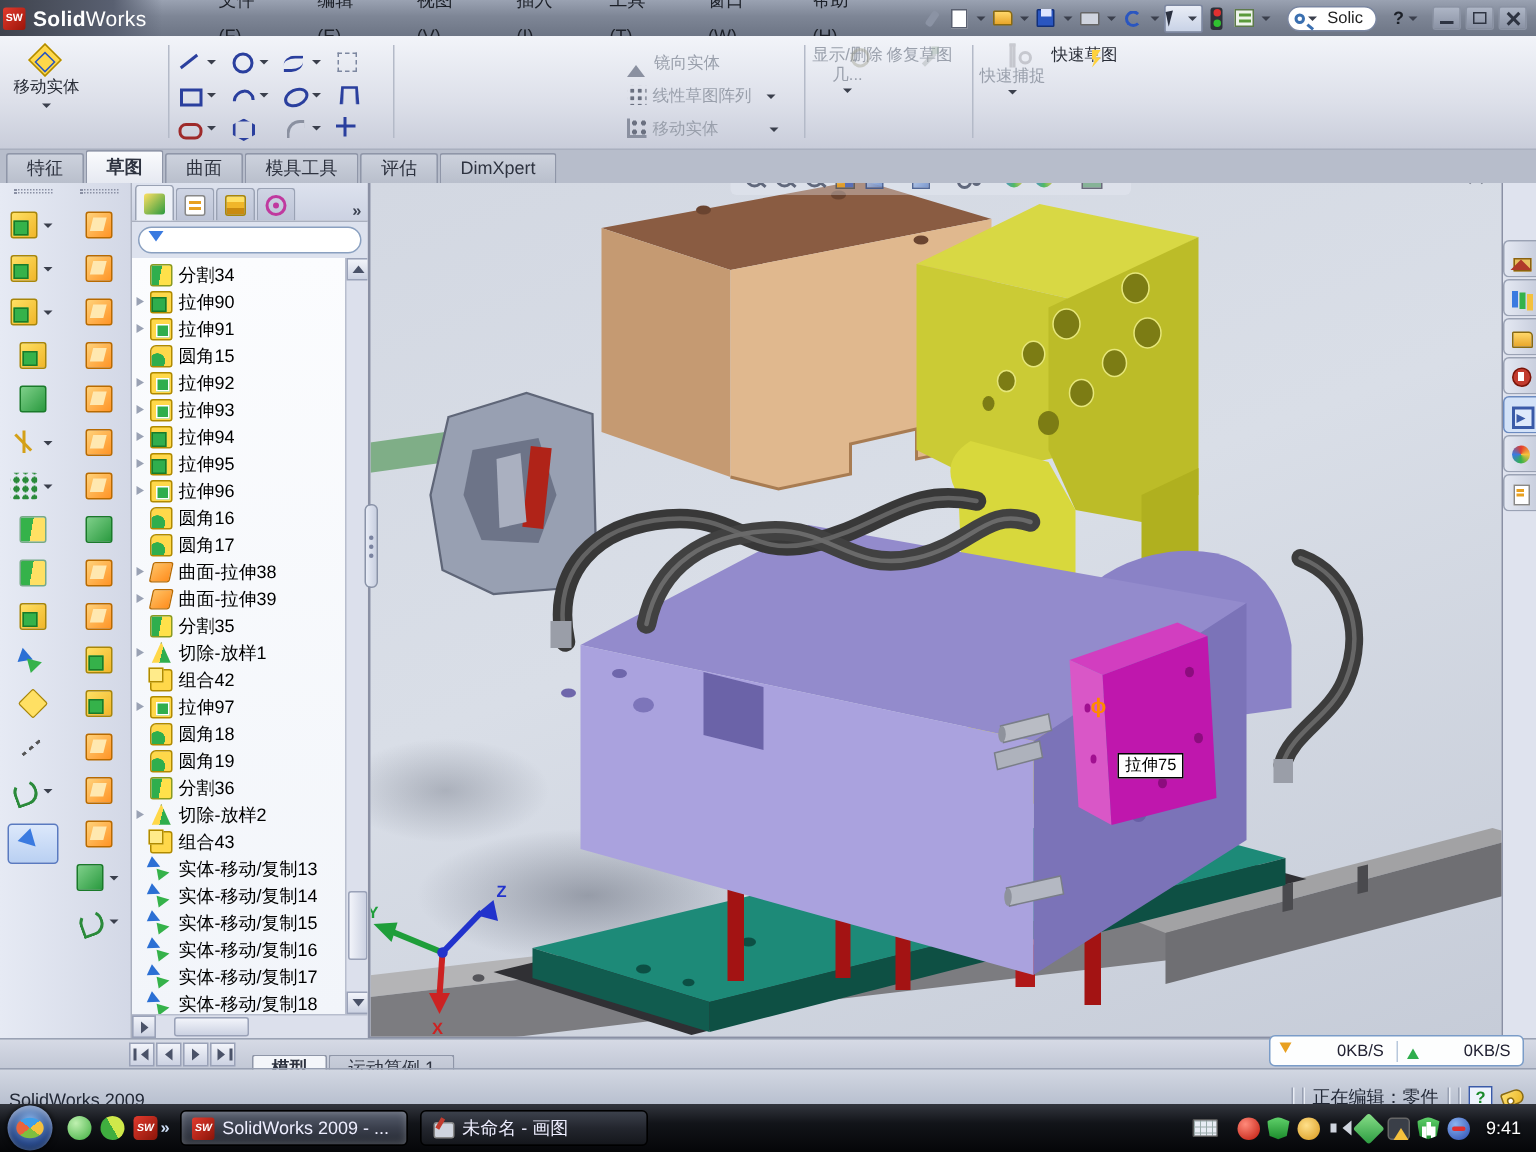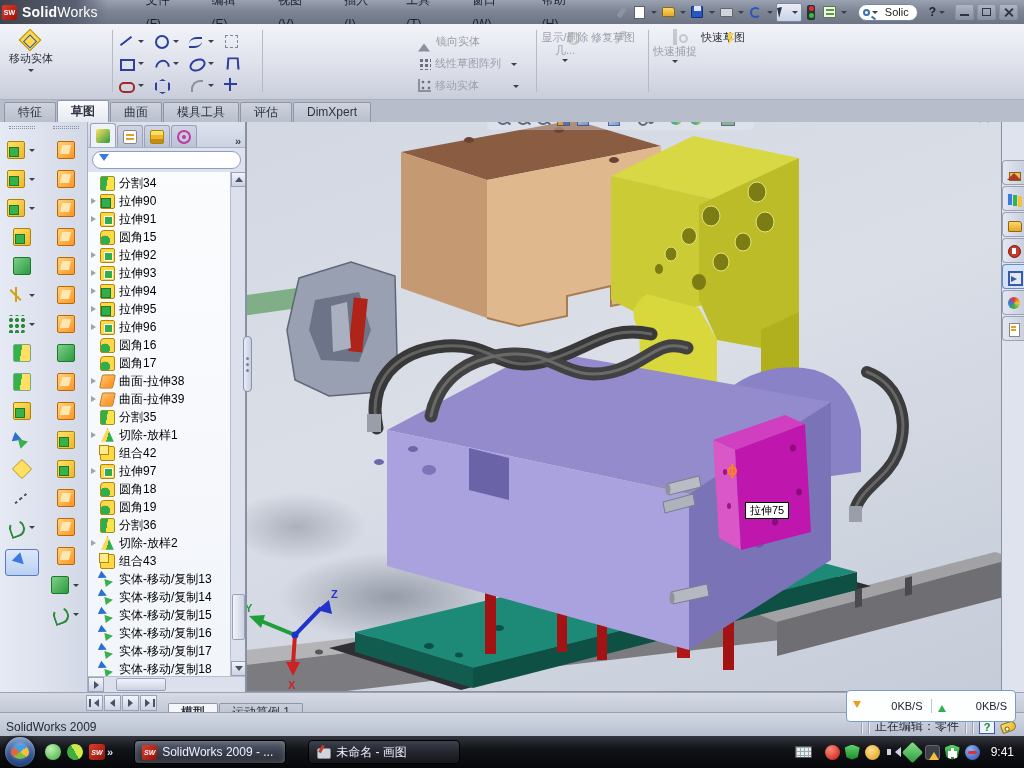--- a/index.html
+++ b/index.html
@@ -224,48 +224,48 @@
   .tp-app::before{content:"";position:absolute;left:1px;top:1px;width:12px;height:12px;border-radius:50%;background:conic-gradient(#e23b2e,#f5c13d,#35b24a,#3a7ae0,#e23b2e)}
   .tp-props::before{content:"";position:absolute;left:2px;top:1px;width:9px;height:12px;background:#fff;border:1px solid #888}
   .tp-props::after{content:"";position:absolute;left:4px;top:4px;width:5px;height:2px;background:#e8a020;box-shadow:0 3px 0 #e8a020}
 
   
   #doctabs{position:absolute;left:0;top:692px;width:1024px;height:20px;background:linear-gradient(#d6dae5,#c2c8d6);border-top:1px solid #9aa2b4;display:flex;align-items:center}
   .navb{width:17px;height:16px;background:linear-gradient(#f2f4fa,#ccd2e2);border:1px solid #9aa2b8;display:flex;align-items:center;justify-content:center;margin-right:1px}
   .navb .bar{width:2px;height:8px;background:#4a5268;margin-right:1px}
   .dtab{height:18px;line-height:17px;padding:0 12px;font-size:12px;color:#2e3340;background:linear-gradient(#c9cedb,#b9bfcc);border:1px solid #8f96a8;border-bottom:none;margin-right:1px;border-radius:2px 2px 0 0}
   .dtab.active{background:#f4f6fa;font-weight:bold}
-  #network-widget{position:absolute;left:846px;top:690px;width:170px;height:32px;background:#fdfefe;border:1px solid #7a9cc8;border-radius:4px;display:flex;align-items:center;z-index:10;font-size:11px;color:#223}
+  #network-widget{position:absolute;left:846px;top:690px;width:170px;height:21px;background:#fdfefe;border:1px solid #7a9cc8;border-radius:4px;display:flex;align-items:center;z-index:10;font-size:11px;color:#223}
   .nw-cell{flex:1;display:flex;align-items:center;justify-content:space-between;padding:0 8px 0 6px}
   .nw-div{width:1px;height:14px;background:#b8c8dc}
   .nw-down{width:0;height:0;border:4px solid transparent;border-top:7px solid #e8a020}
   .nw-up{width:0;height:0;border:4px solid transparent;border-bottom:7px solid #2fae4d}
 
   
-  #statusbar{position:absolute;left:0;top:712px;width:1024px;height:28px;background:linear-gradient(#d2d7e2,#b4bccc);border-top:1px solid #98a0b2;display:flex;align-items:center;font-size:12px;color:#222836}
+  #statusbar{position:absolute;left:0;top:712px;width:1024px;height:28px;background:linear-gradient(#d2d7e2,#b4bccc);border-top:1px solid #98a0b2;display:flex;align-items:flex-end;font-size:12px;color:#222836}
   #sb-left{padding-left:6px}
   #sb-right{margin-left:auto;display:flex;align-items:center;gap:6px;padding-right:8px}
   .sbsep{width:1px;height:14px;background:#98a0b2;box-shadow:1px 0 0 #e8ecf4}
   #sb-help{width:16px;height:15px;border:1px solid #3a5aa8;background:#eef3fc;color:#1a8a2a;font-weight:bold;font-size:11px;text-align:center;line-height:14px}
   .tagic{width:15px;height:10px;background:linear-gradient(135deg,#ffe06a,#e8b62a);border:1px solid #8a6a10;border-radius:2px 5px 5px 2px;position:relative;transform:rotate(-20deg)}
   .tagic::after{content:"";position:absolute;left:2px;top:3px;width:3px;height:3px;background:#fff;border:1px solid #8a6a10;border-radius:50%}
 
   
   #taskbar{position:absolute;left:0;top:736px;width:1024px;height:32px;background:linear-gradient(#33363e,#121419 40%,#050608);display:flex;align-items:center}
   #startorb{width:30px;height:30px;border-radius:50%;margin-left:5px;position:relative;flex:none;
     background:radial-gradient(circle at 50% 35%,#8ab4e8,#2a4a8a 60%,#12243f);box-shadow:inset 0 2px 4px rgba(255,255,255,.5),0 0 4px #000}
   #startorb .flag{position:absolute;left:7px;top:7px;width:16px;height:16px;border-radius:50%;overflow:hidden;
     background:conic-gradient(from 0deg,#f5c13d 0 25%,#7fbf3f 25% 50%,#e8643d 50% 75%,#3f9fe8 75%);transform:rotate(45deg) skew(-8deg,-8deg)}
   #quicklaunch{display:flex;align-items:center;gap:6px;margin-left:10px}
   .ql{width:16px;height:16px;border-radius:3px}
   .ql-messenger{border-radius:50%;background:radial-gradient(circle at 35% 30%,#bff0b0,#3fae3f)}
   .ql-thunder{border-radius:50%;background:conic-gradient(#cfe84a 0 50%,#3fae3f 50%);transform:rotate(-30deg)}
   .ql-sw{background:linear-gradient(135deg,#e23b2e,#8a1408);color:#fff;font-size:7px;font-weight:bold;display:flex;align-items:center;justify-content:center}
   #ql-chev{color:#cfe0f8;font-weight:bold;font-size:11px;letter-spacing:-1px;margin-left:2px}
-  .taskbtn{height:24px;min-width:152px;max-width:156px;margin-left:22px;border-radius:4px;border:1px solid #000;
+  .taskbtn{height:24px;min-width:152px;max-width:156px;margin-left:8px;border-radius:4px;border:1px solid #000;
     background:linear-gradient(#3c414c,#23262e 50%,#15171c);display:flex;align-items:center;gap:5px;padding:0 7px;color:#eef;font-size:12px;overflow:hidden}
   .taskbtn.active{background:linear-gradient(#596070,#3a3f4c 50%,#262a33);box-shadow:inset 0 0 6px rgba(255,255,255,.25)}
   .taskbtn .lbl{white-space:nowrap;overflow:hidden;text-overflow:ellipsis}
   .tb-ic{width:15px;height:15px;flex:none}
   .tb-sw{background:linear-gradient(135deg,#e23b2e,#8a1408);border-radius:2px;color:#fff;font-size:7px;font-weight:bold;display:flex;align-items:center;justify-content:center}
   .tb-paint{position:relative}
   .tb-paint::before{content:"";position:absolute;left:1px;top:3px;width:12px;height:9px;background:#cfd4de;border:1px solid #888;border-radius:2px}
   .tb-paint::after{content:"";position:absolute;left:4px;top:0;width:3px;height:8px;background:#c23b2e;transform:rotate(30deg)}
   #traywrap{margin-left:auto;display:flex;align-items:center;gap:5px;padding-right:10px}
   .kbd{width:17px;height:12px;background:#e8ecf4;border:1px solid #555;border-radius:1px;margin-right:8px;

